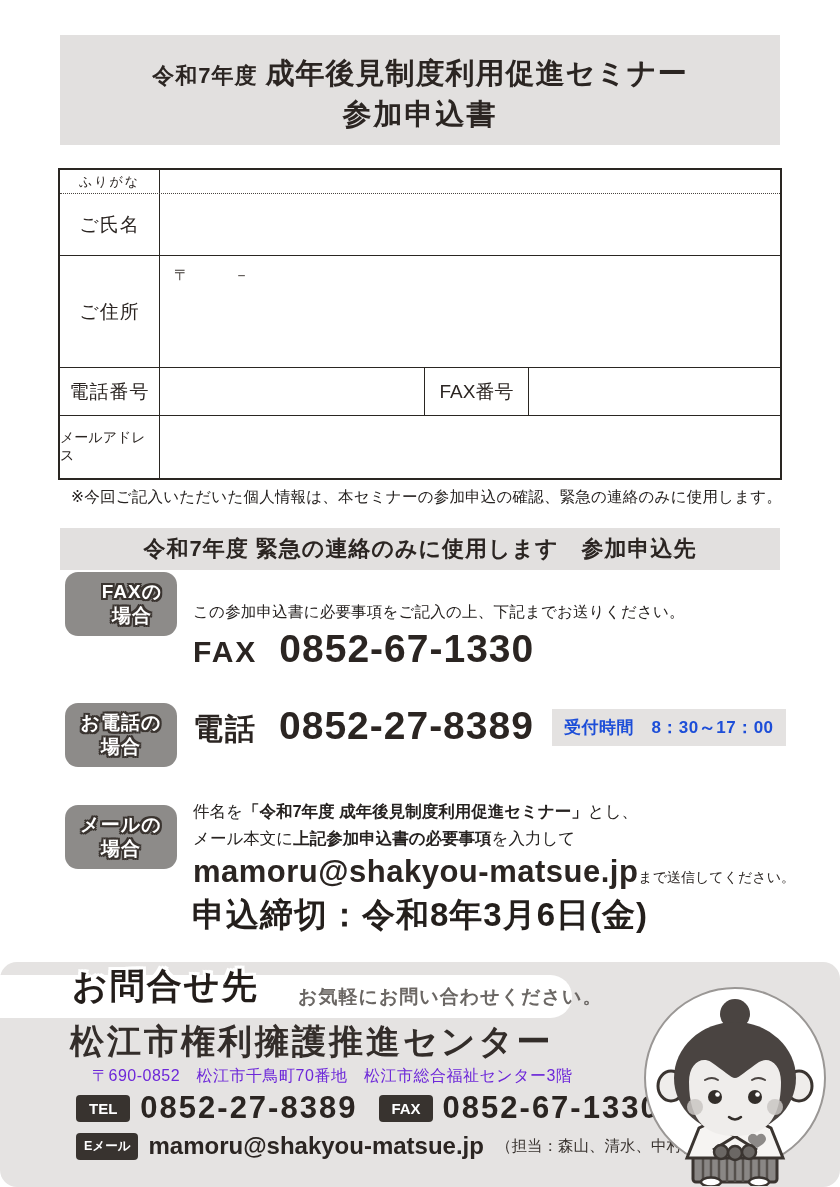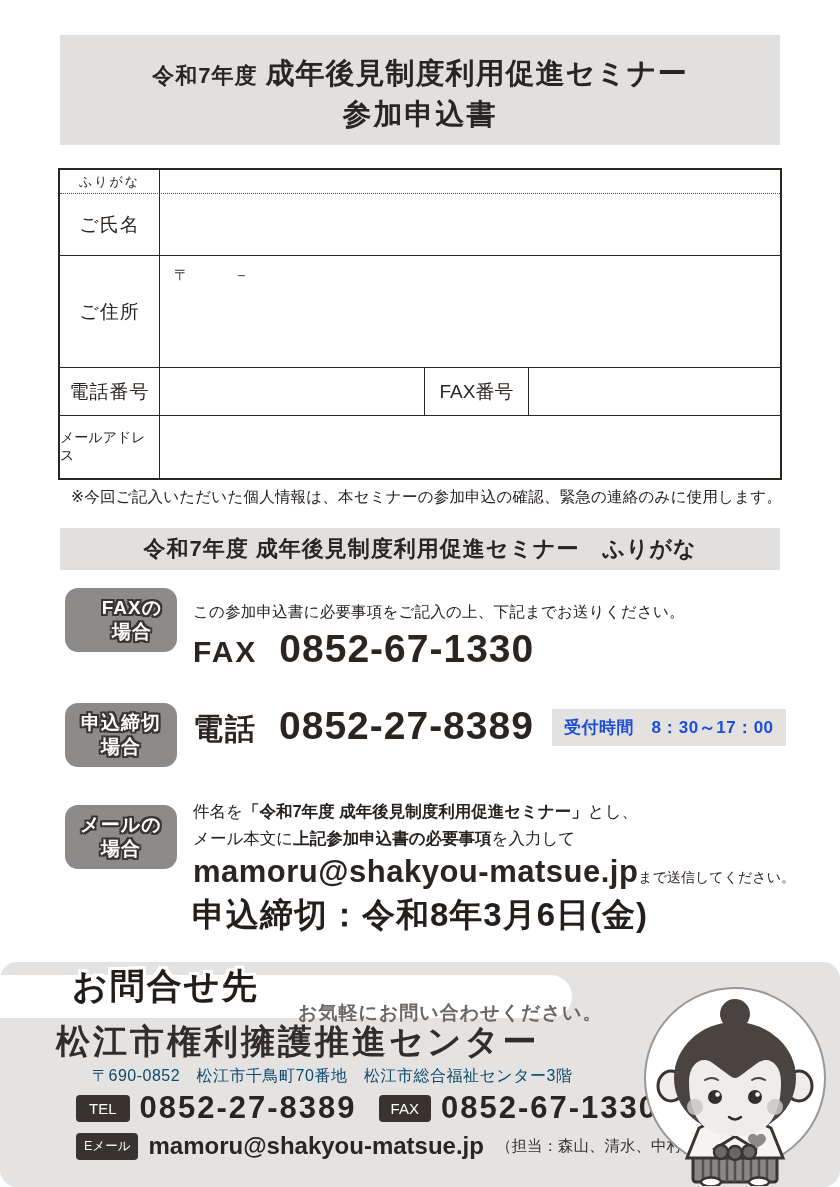--- a/index.html
+++ b/index.html
@@ -57,21 +57,21 @@
     position:absolute; left:65px; width:112px; height:64px;
     background:#8d8b89; border-radius:13px;
     display:flex; flex-direction:column; align-items:center; justify-content:center;
     line-height:24px;
   }
   .badge-txt {
     color:#fff; font-weight:800; font-size:19px; letter-spacing:1px;
     text-shadow:-2px -2px 0 #3a3430, 2px -2px 0 #3a3430, -2px 2px 0 #3a3430, 2px 2px 0 #3a3430,
                  0 -2px 0 #3a3430, 0 2px 0 #3a3430, -2px 0 0 #3a3430, 2px 0 0 #3a3430;
   }
-  .badge-fax  { top:588px;padding-left:22px; }
+  .badge-fax  { top:572px;padding-left:22px; }
   .badge-tel  { top:703px; }
   .badge-mail { top:805px; }
   .case-body { position:absolute; left:193px; }
   .case-instruction { font-size:15.5px; color:#262220; letter-spacing:0.2px; }
   .fax-body { top:602px; width:600px; }
   .big-number-row { display:flex; align-items:baseline; margin-top:4px; }
   .big-label { font-size:30px; font-weight:600; letter-spacing:2px; margin-right:22px; }
   .big-number { font-size:39px; font-weight:700; letter-spacing:1px; }
   .tel-body { top:700px; width:620px; }
   .hours-box {
@@ -95,26 +95,26 @@
   .footer { position:absolute; left:0; top:962px; width:840px; height:225px; background:#e5e3e2;border-radius:17px; }
   .contact-pill {
     position:absolute; left:0; top:13px; width:572px; height:43px;
     background:#ffffff; border-radius:0 22px 22px 0;
   }
   .contact-badge {
     position:absolute; left:72px; top:1px; font-size:35px; font-weight:900; color:#231d1a; letter-spacing:2px;
     text-shadow:-3px -3px 0 #fff, 3px -3px 0 #fff, -3px 3px 0 #fff, 3px 3px 0 #fff,
                  0 -3px 0 #fff, 0 3px 0 #fff, -3px 0 0 #fff, 3px 0 0 #fff;
   }
-  .contact-message { position:absolute; left:298px; top:22px; font-size:19px; font-weight:700; color:#6b6764; letter-spacing:1px;margin-top:16px; }
-  .org-name { position:absolute; left:56px; top:57px; font-size:34px; font-weight:700; color:#332d2a; letter-spacing:3px; }
-  .org-address { position:absolute; left:92px; top:104px; font-size:16px; color:#0c4a6e; letter-spacing:0.5px; }
+  .contact-message { position:absolute; left:298px; top:22px; font-size:19px; font-weight:700; color:#6b6764; letter-spacing:1px; }
+  .org-name { position:absolute; left:70px; top:57px; font-size:34px; font-weight:700; color:#332d2a; letter-spacing:3px; }
+  .org-address { position:absolute; left:92px; top:104px; font-size:16px; color:#6d28d9; letter-spacing:0.5px; }
   .tel-row { position:absolute; left:76px; top:128px; display:flex; align-items:center; }
   .mini-badge {
-    background:#38332f; color:#fff; font-weight:400; border-radius:4px;
+    background:#38332f; color:#fff; font-weight:700; border-radius:4px;
     display:inline-block; text-align:center;
   }
   .mini-tel { font-size:15px; padding:5px 13px; margin-right:10px; }
   .mini-fax { font-size:15px; padding:5px 12px; margin-left:22px; margin-right:10px; }
   .footer-number { font-size:31px; font-weight:800; color:#2b2522; letter-spacing:2px; }
   .email-row { position:absolute; left:76px; top:170px; display:flex; align-items:center; }
   .mini-email { font-size:12.5px; padding:5px 8px; margin-right:10px; }
   .footer-email { font-size:24px; font-weight:700; color:#2b2522; }
   .footer-staff { font-size:15.5px; color:#3a3430; margin-left:12px; }
   .mascot-wrap { position:absolute; left:633px; top:24px; width:204px; height:200px; }
@@ -151,36 +151,36 @@
       <div class="ft-value"></div>
     </div>
     <div class="ft-row row-mail">
       <div class="ft-label">メールアドレス</div>
       <div class="ft-value"></div>
     </div>
   </div>
 
   <div class="privacy-note">※今回ご記入いただいた個人情報は、本セミナーの参加申込の確認、緊急の連絡のみに使用します。</div>
 
-  <div class="apply-heading">令和7年度 成年後見制度利用促進セミナー　ふりがな</div>
+  <div class="apply-heading">令和7年度 緊急の連絡のみに使用します　参加申込先</div>
 
   <div class="case-badge badge-fax">
     <span class="badge-txt">FAXの</span>
     <span class="badge-txt">場合</span>
   </div>
   <div class="case-body fax-body">
     <div class="case-instruction">この参加申込書に必要事項をご記入の上、下記までお送りください。</div>
     <div class="big-number-row">
       <span class="big-label">FAX</span>
       <span class="big-number">0852-67-1330</span>
     </div>
   </div>
 
   <div class="case-badge badge-tel">
-    <span class="badge-txt">申込締切</span>
+    <span class="badge-txt">お電話の</span>
     <span class="badge-txt">場合</span>
   </div>
   <div class="case-body tel-body">
     <div class="big-number-row">
       <span class="big-label">電話</span>
       <span class="big-number">0852-27-8389</span>
       <span class="hours-box">受付時間　8：30～17：00</span>
     </div>
   </div>
 

